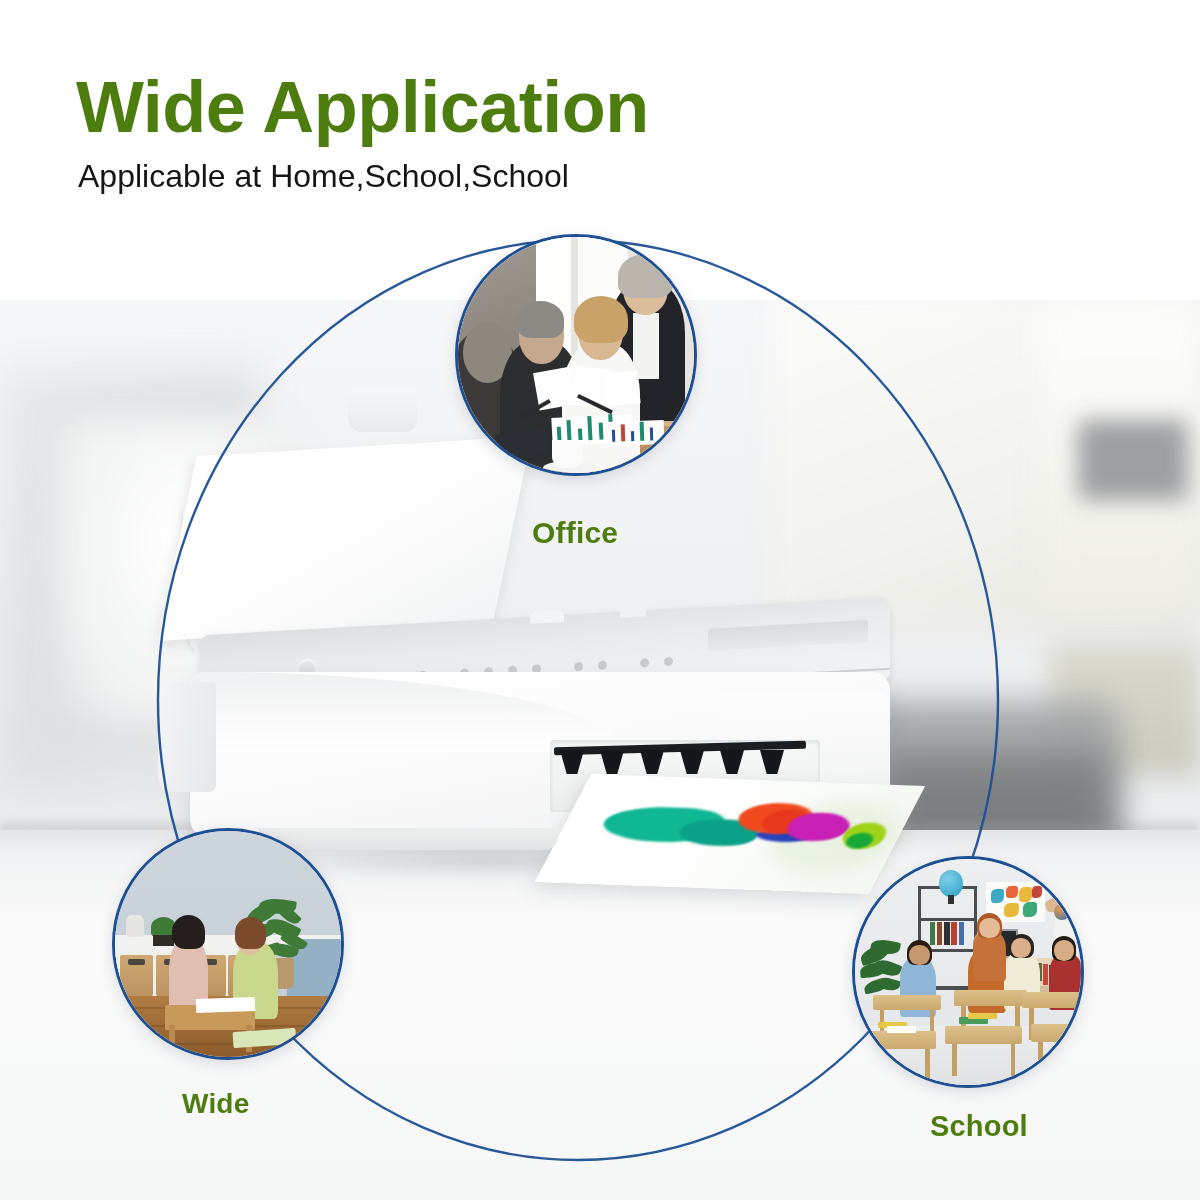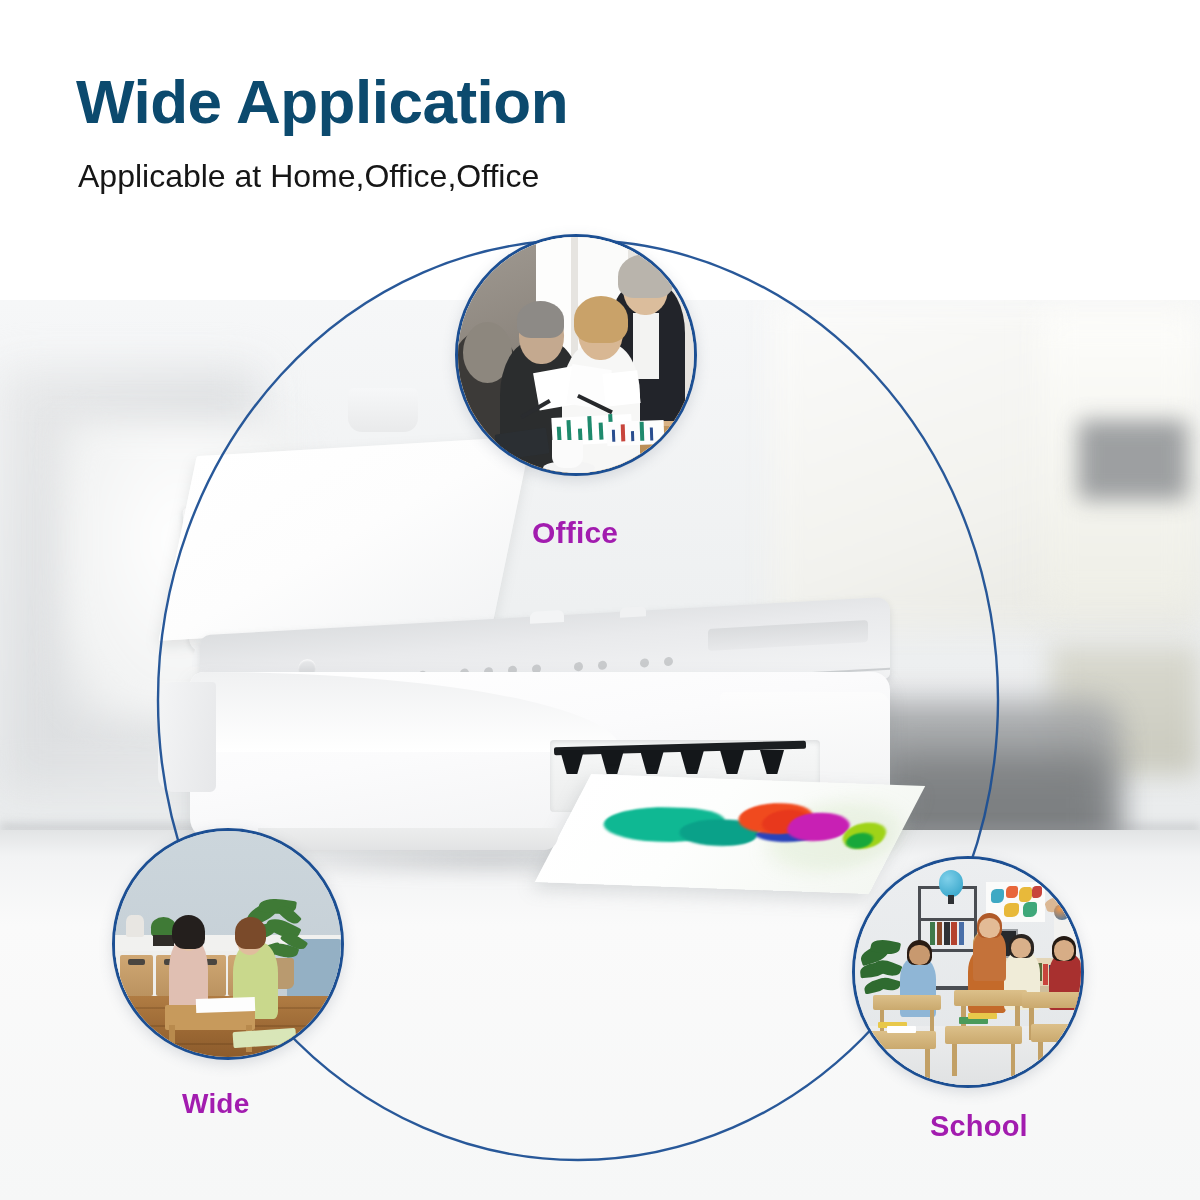--- a/index.html
+++ b/index.html
@@ -345,32 +345,32 @@
   .sc-head   { position:absolute; border-radius:48%; }
   .sc-hair   { position:absolute; border-radius:50% 50% 30% 30%; }
   .sc-plant  { position:absolute; left:2%; top:36%; width:22%; height:30%; }
   .sc-arm    { position:absolute; left:84%; top:16%; width:16%; height:6%; background:#dbb894; border-radius:30%; transform:rotate(-18deg); }
   .sc-ball   { position:absolute; left:88%; top:20%; width:7%; height:7%; background:radial-gradient(circle at 35% 30%,#f09a4d,#2a6fb0); border-radius:50%; }
   .sc-teacher{ position:absolute; left:88%; top:12%; width:14%; height:24%; background:#f2f2f0; border-radius:20% 8% 4% 4%; }
 
   
   .bubble-label {
     position: absolute;
-    color: #a21caf;
+    color: #4d7c0f;
     font-weight: bold;
     letter-spacing: .2px;
     white-space: nowrap;
     text-align: right;
   }
 
   
   .headline {
     position: absolute; left: 76px; top: 66px;
-    font-size: 62px; font-weight: bold;
-    color: #0c4a6e;
+    font-size: 72px; font-weight: bold;
+    color: #4d7c0f;
     letter-spacing: -.5px;
   }
   .subline {
     position: absolute; left: 78px; top: 158px;
     font-size: 32px; color: #161616; font-weight: normal;
   }
 </style>
 </head>
 <body>
 
@@ -644,15 +644,15 @@
           <div style="position: absolute; left: 10%; top: 72%; width: 13%; height: 3%; background: rgb(232, 200, 74); border-radius: 1px;"></div>
           <div style="position: absolute; left: 46%; top: 70%; width: 13%; height: 3%; background: rgb(74, 154, 90); border-radius: 1px;"></div>
           <div style="position: absolute; left: 50%; top: 68%; width: 13%; height: 3%; background: rgb(232, 200, 74); border-radius: 1px;"></div>
           <div style="position: absolute; left: 14%; top: 74%; width: 13%; height: 3%; background: rgb(255, 255, 255); border-radius: 1px;"></div>
         </div>
     </div>
   </div>
   <div class="bubble-label" style="left:930px; top:1110px; font-size:29px;">School</div>
 
   <div class="headline">Wide Application</div>
-  <div class="subline">Applicable at Home,Office,Office</div>
+  <div class="subline">Applicable at Home,School,School</div>
 
 </div>
 
 </body></html>

